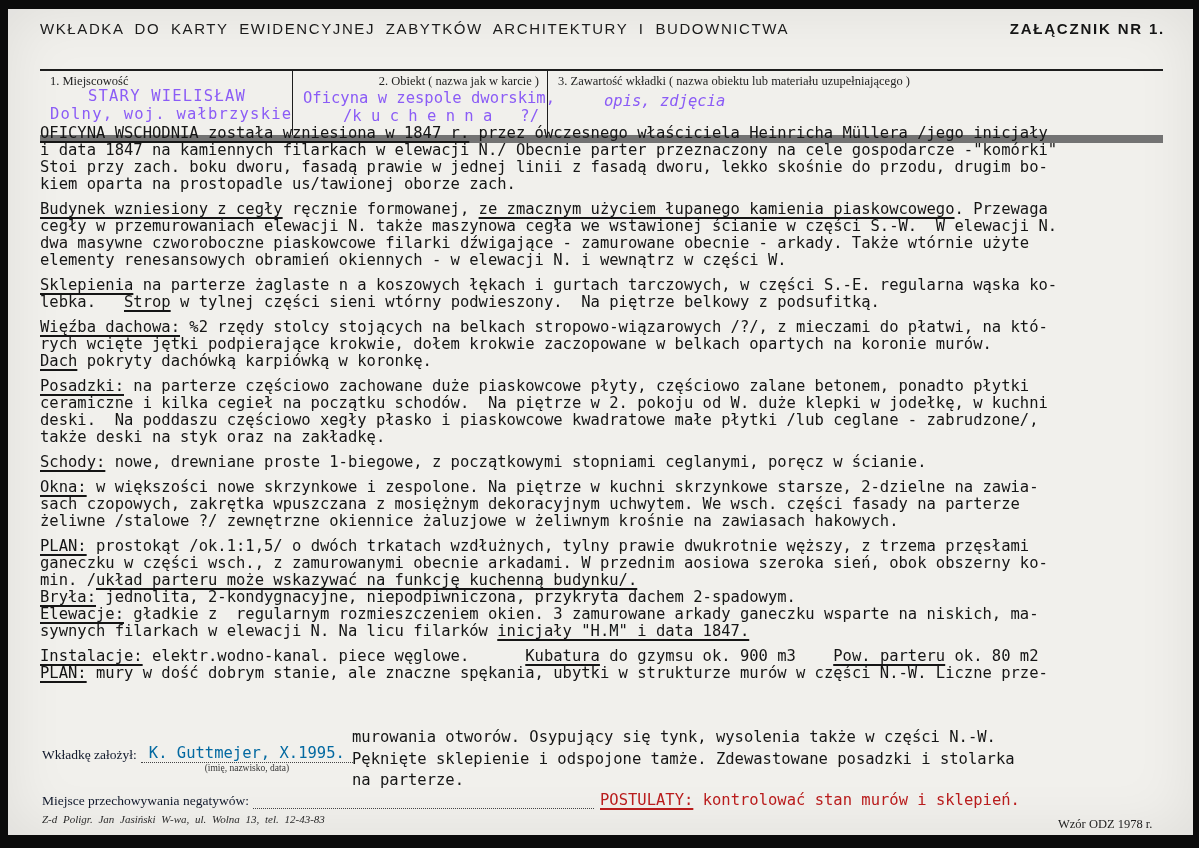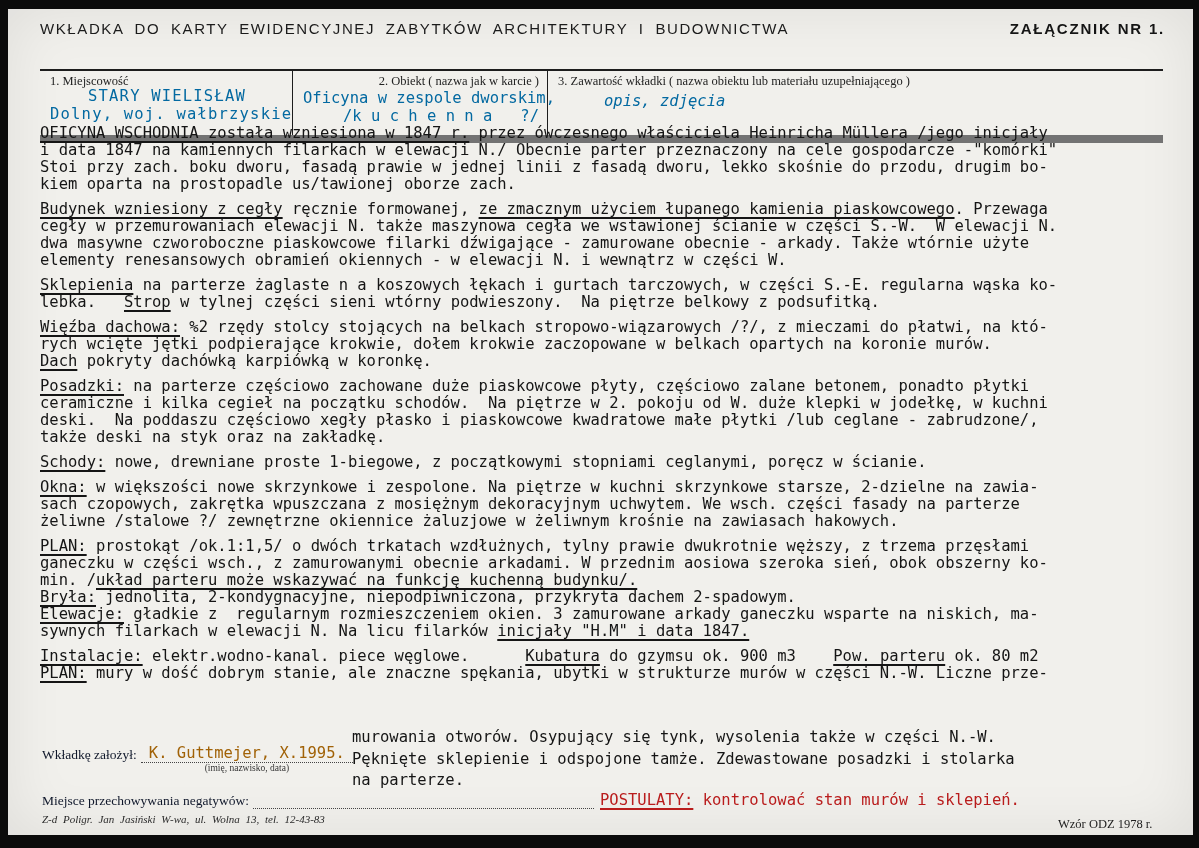--- a/index.html
+++ b/index.html
@@ -18,42 +18,42 @@
 
   
   .htable{position:absolute;left:32px;top:60px;width:1123px;height:64px;
           border-top:2px solid #1d1d1d;border-bottom:8px solid #737373;display:flex;}
   .hcell{position:relative;padding:3px 8px 0 10px;box-sizing:border-box;}
   .hcell + .hcell{border-left:1.6px solid #1d1d1d;}
   .hc1{width:252px;}
   .hc2{width:255px;text-align:right;}
   .hc3{flex:1;}
   .hlabel{font-family:"Liberation Serif",serif;font-size:12.5px;color:#222;display:block;}
-  .hvalue{font-size:15.5px;line-height:18px;color:#0369a1;white-space:pre;display:block;}
+  .hvalue{font-size:15.5px;line-height:18px;color:#8b5cf6;white-space:pre;display:block;}
   .hc1 .hvalue{letter-spacing:1.2px;}
   .hv-indent1{padding-left:38px;margin-top:-2px;}
   .hv-indent3{padding-left:46px;margin-top:3px;font-style:italic;}
   .hc2 .hvalue:first-of-type{margin-top:3px;}
 
   
   .body{position:absolute;left:32px;top:116px;width:1128px;
         font-size:15.5px;line-height:17px;color:#151515;}
   .para{margin:0 0 8px 0;white-space:pre-wrap;}
   .u{text-decoration:underline;text-decoration-thickness:1.5px;text-underline-offset:2.5px;
      text-decoration-skip-ink:none;}
 
   
   .bottom{position:absolute;left:32px;top:716px;width:1128px;height:108px;}
   .stan-cont{position:absolute;left:312px;top:2px;font-size:15.5px;line-height:21.5px;
              white-space:pre;color:#151515;}
   .founder{position:absolute;left:2px;top:18px;display:flex;align-items:flex-end;}
   .flabel{font-family:"Liberation Serif",serif;font-size:13.5px;color:#0f172a;white-space:nowrap;}
   .ffill{display:inline-block;position:relative;border-bottom:1.4px dotted #444;
          min-width:212px;text-align:center;margin-left:4px;}
-  .fvalue{font-size:15.5px;color:#a16207;white-space:pre;padding:0 4px;}
+  .fvalue{font-size:15.5px;color:#0369a1;white-space:pre;padding:0 4px;}
   .fcaption{position:absolute;left:0;right:0;top:100%;margin-top:1px;text-align:center;
             font-family:"Liberation Serif",serif;font-size:9.5px;color:#333;}
   .negatives{position:absolute;left:2px;top:68px;width:552px;display:flex;align-items:flex-end;}
   .dotline{flex:1;border-bottom:1.4px dotted #444;height:14px;margin-left:4px;}
   .postulaty{position:absolute;left:560px;top:66px;font-size:15.5px;white-space:pre;color:#b91c1c;text-align:center;}
   .imprint{position:absolute;left:2px;top:88px;font-family:"Liberation Serif",serif;
            font-style:italic;font-size:11px;color:#2a2a2a;word-spacing:3px;}
   .wzor{position:absolute;left:1018px;top:92px;font-family:"Liberation Serif",serif;
         font-size:12.5px;color:#1e1e1e;white-space:nowrap;}
 </style>

